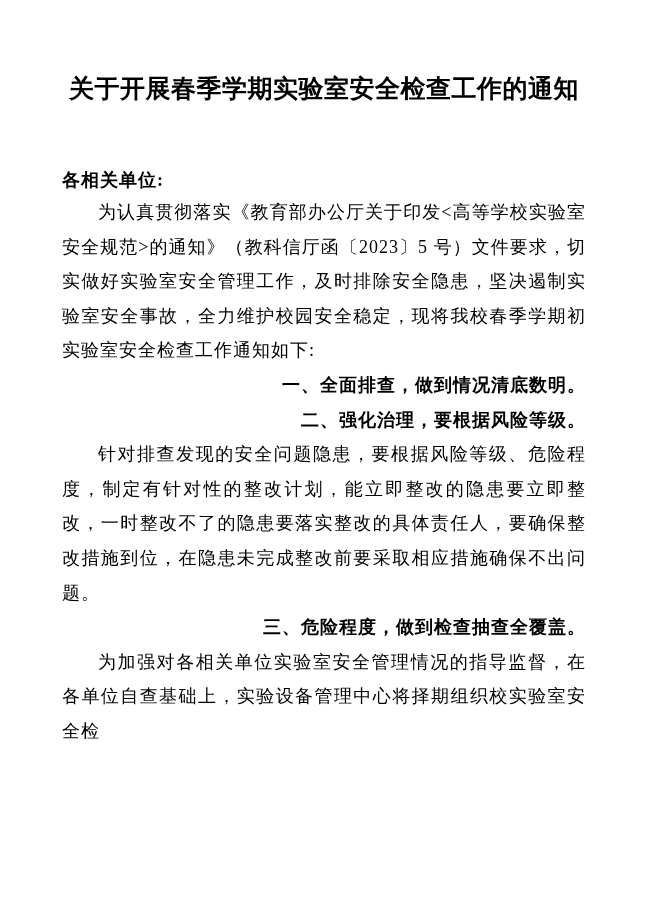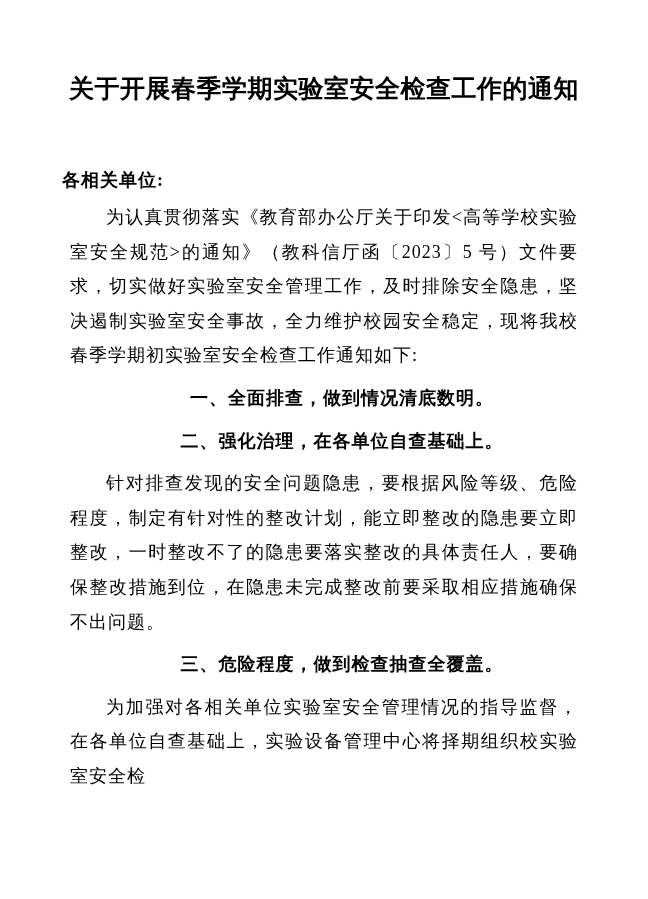--- a/index.html
+++ b/index.html
@@ -30,42 +30,42 @@
     margin: 64px 62px 0 62px;
     font-size: 18px;
     line-height: 23px;
     font-weight: bold;
     letter-spacing: 1px;
   }
   .doc-body {
     margin: 3px 62px 0 62px;
   }
   .doc-body p {
-    margin: 8px;
+    margin: 0;
     font-size: 18px;
     line-height: 34.6px;
     letter-spacing: 1px;
     text-indent: 2em;
     text-align: justify;
     color: #000000;
   }
   .doc-body p.heading {
     font-weight: bold;
-    text-align: center;
+    text-align: right;
   }
 </style>
 </head>
 <body>
 
 <div class="page">
   <h1 class="doc-title">关于开展春季学期实验室安全检查工作的通知</h1>
 
   <p class="salutation">各相关单位:</p>
 
   <div class="doc-body">
       <p class="body">为认真贯彻落实《教育部办公厅关于印发&lt;高等学校实验室安全规范&gt;的通知》（教科信厅函〔2023〕5 号）文件要求，切实做好实验室安全管理工作，及时排除安全隐患，坚决遏制实验室安全事故，全力维护校园安全稳定，现将我校春季学期初实验室安全检查工作通知如下:</p>
       <p class="heading">一、全面排查，做到情况清底数明。</p>
-      <p class="heading">二、强化治理，在各单位自查基础上。</p>
+      <p class="heading">二、强化治理，要根据风险等级。</p>
       <p class="body">针对排查发现的安全问题隐患，要根据风险等级、危险程度，制定有针对性的整改计划，能立即整改的隐患要立即整改，一时整改不了的隐患要落实整改的具体责任人，要确保整改措施到位，在隐患未完成整改前要采取相应措施确保不出问题。</p>
       <p class="heading">三、危险程度，做到检查抽查全覆盖。</p>
       <p class="body">为加强对各相关单位实验室安全管理情况的指导监督，在各单位自查基础上，实验设备管理中心将择期组织校实验室安全检</p>
     </div>
 </div>
 
 </body></html>

